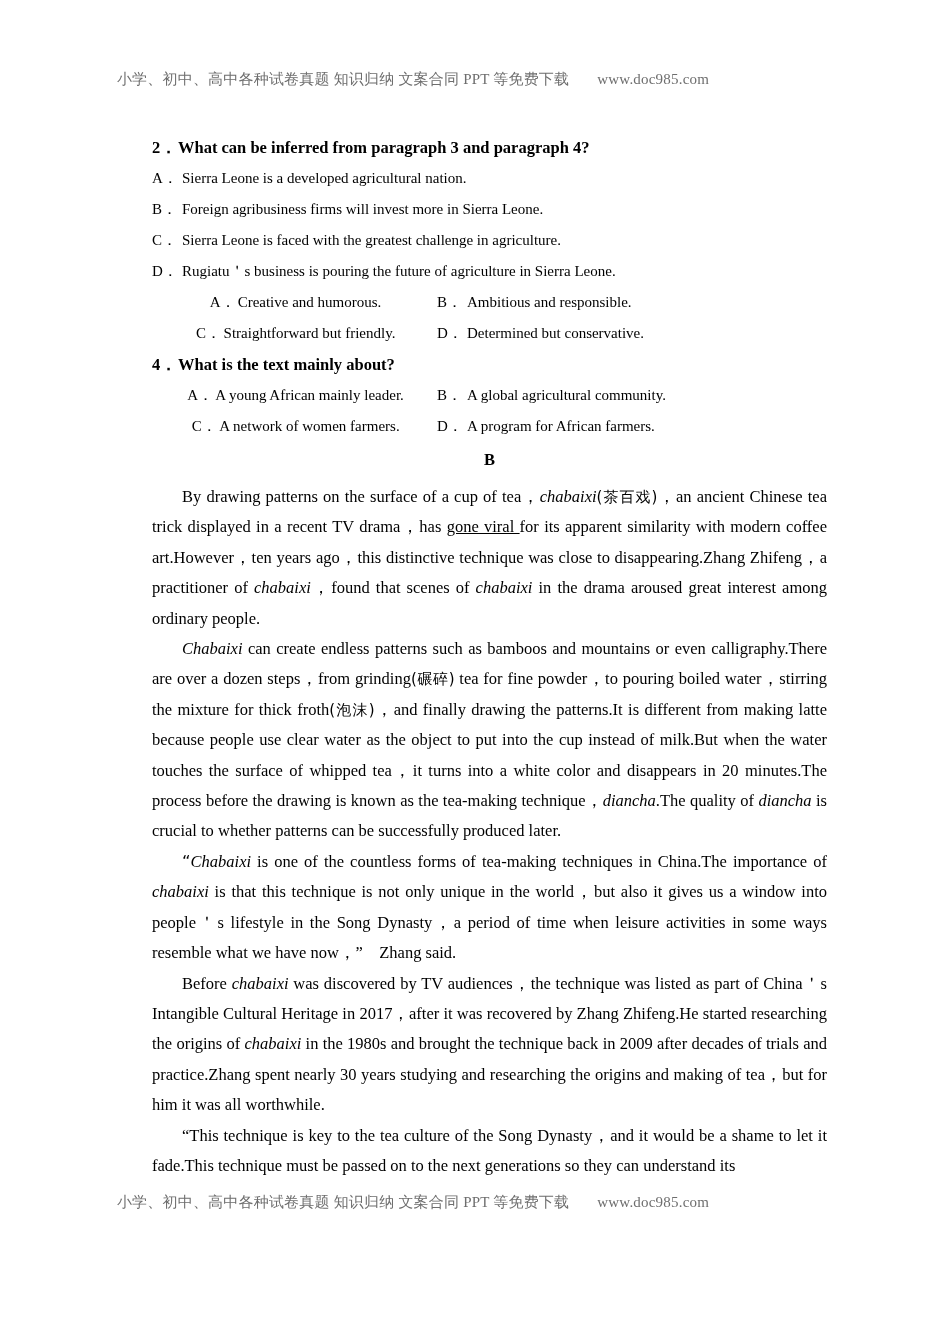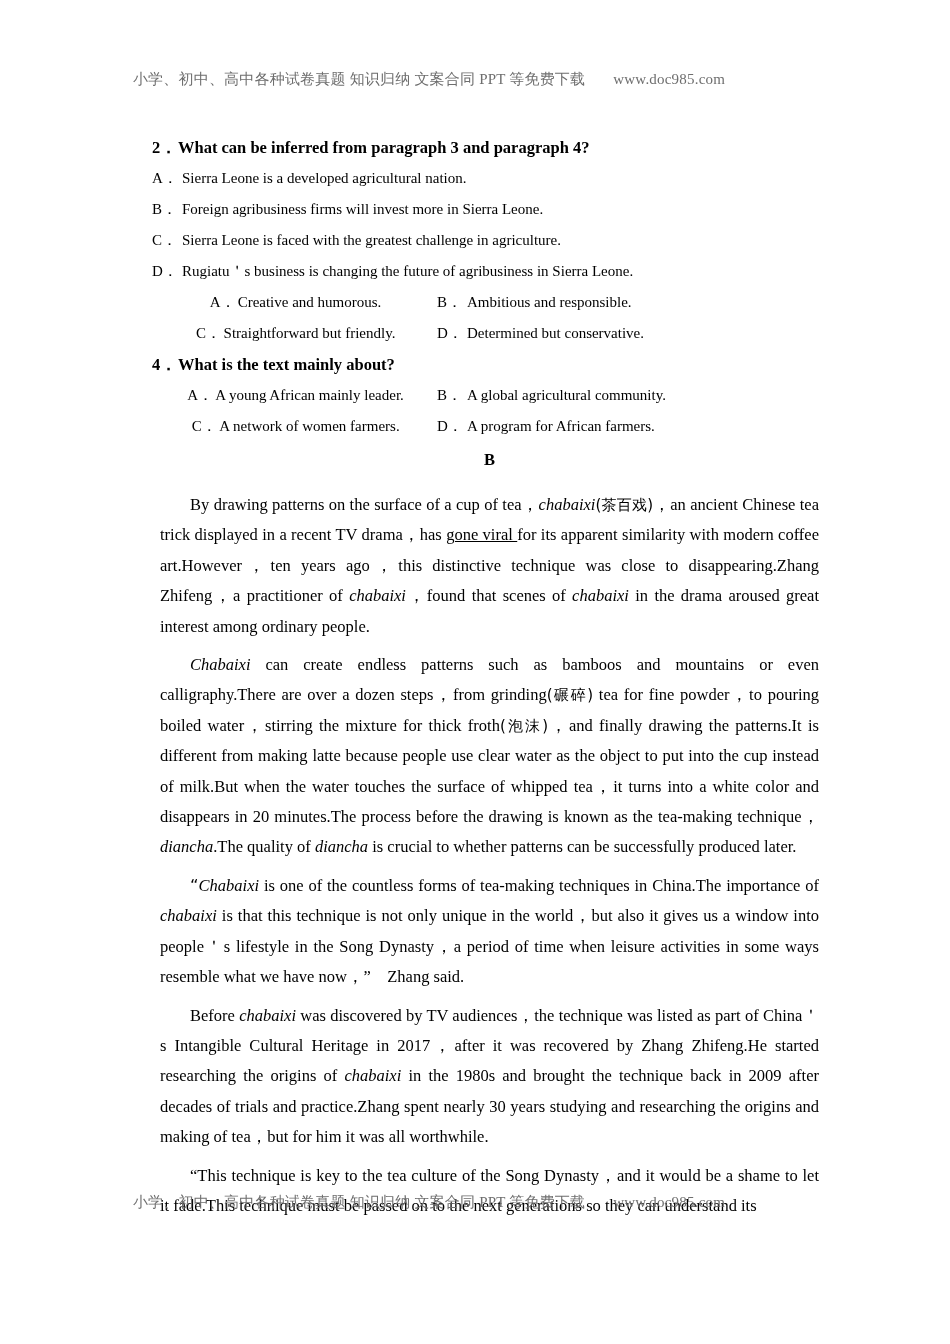--- a/index.html
+++ b/index.html
@@ -19,21 +19,21 @@
   .page {
     position: absolute;
     left: 0; top: 0;
     width: 950px;
     height: 1344px;
   }
 
   
   .watermark {
     position: absolute;
-    left: 16px;
+    left: 0;
     width: 826px;
     text-align: center;
     color: #6e6e6e;
     font-size: 15px;
     letter-spacing: 0.2px;
     white-space: nowrap;
   }
   .watermark .site {
     margin-left: 28px;
     font-family: "Liberation Serif", "DejaVu Serif", serif;
@@ -97,21 +97,21 @@
     margin-top: 2px;
   }
 
   
   .para {
     font-size: 16.5px;
     line-height: 30.4px;
     text-align: justify;
     text-justify: inter-word;
     text-indent: 30px;
-    margin: 8px;
+    margin: 0;
     padding: 0;
     hyphens: none;
   }
 
   .it { font-style: italic; }
   .ul { text-decoration: underline; }
   .cjk {
     font-family: "DejaVu Sans", "Liberation Sans", sans-serif;
     font-size: 15px;
   }
@@ -142,21 +142,21 @@
     <div class="opt-row">
       <span class="opt"><span class="letter">A．</span><span>Sierra Leone is a developed agricultural nation.</span></span>
     </div>
     <div class="opt-row">
       <span class="opt"><span class="letter">B．</span><span>Foreign agribusiness firms will invest more in Sierra Leone.</span></span>
     </div>
     <div class="opt-row">
       <span class="opt"><span class="letter">C．</span><span>Sierra Leone is faced with the greatest challenge in agriculture.</span></span>
     </div>
     <div class="opt-row">
-      <span class="opt"><span class="letter">D．</span><span>Rugiatu＇s business is changing the future of agribusiness in Sierra Leone.</span></span>
+      <span class="opt"><span class="letter">D．</span><span>Rugiatu＇s business is pouring the future of agriculture in Sierra Leone.</span></span>
     </div>
 
 
     <div class="opt-row two-col">
       <span class="opt col1"><span class="letter">A．</span><span>Creative and humorous.</span></span><span class="opt col2"><span class="letter">B．</span><span>Ambitious and responsible.</span></span>
     </div>
     <div class="opt-row two-col">
       <span class="opt col1"><span class="letter">C．</span><span>Straightforward but friendly.</span></span><span class="opt col2"><span class="letter">D．</span><span>Determined but conservative.</span></span>
     </div>
 

